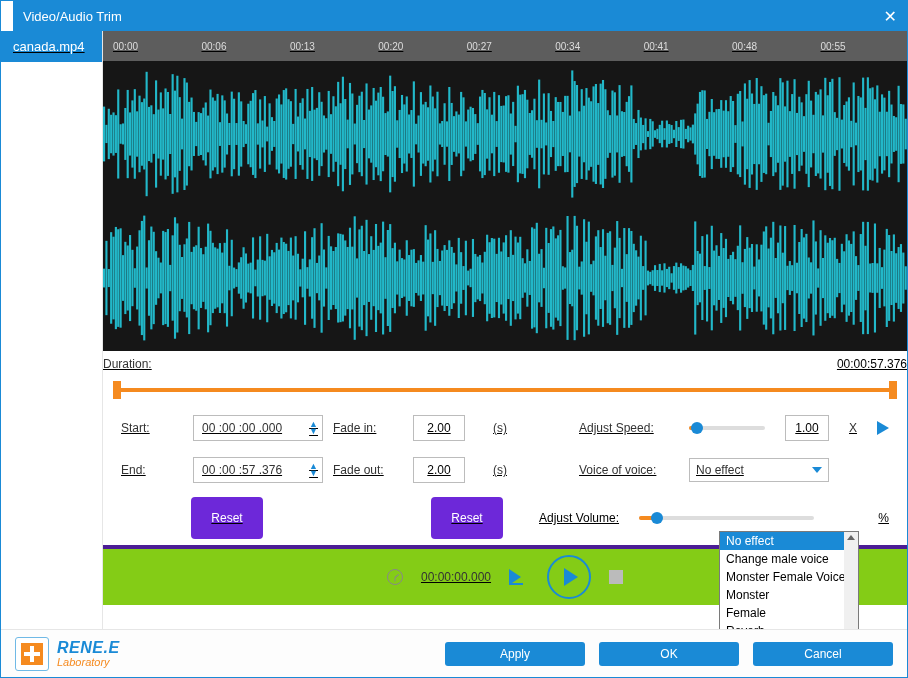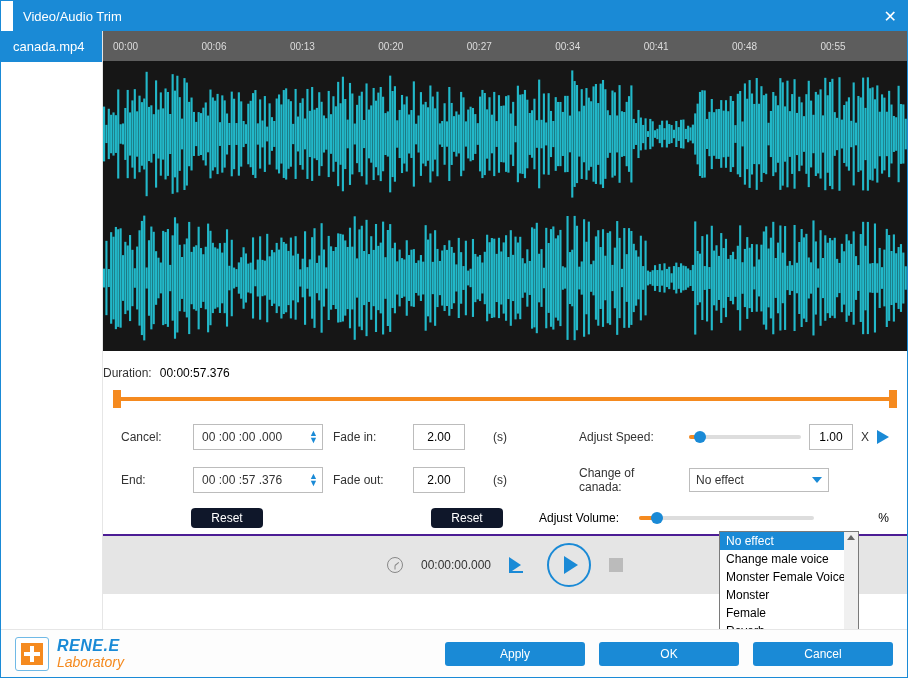--- a/index.html
+++ b/index.html
@@ -1,64 +1,64 @@
 <!DOCTYPE html>
 <html><head>
 <meta charset="utf-8">
 <style>
 * { box-sizing: border-box; margin: 0; padding: 0; font-family: "Segoe UI", Tahoma, sans-serif; }
 body { background: #fff; }
 .window { width: 908px; height: 678px; border: 1px solid #1a8ad6; display: flex; flex-direction: column; background: #fff; }
 .titlebar { height: 30px; background: #1a8ad6; color: #fff; display: flex; align-items: center; padding: 0 10px; font-size: 13px; position: relative; margin-left: 12px; }
 .titlebar .close { position: absolute; right: 10px; font-size: 16px; cursor: pointer; }
 
-.body { flex: 1; display: flex; overflow: hidden; position:relative; }
+.body { flex: 1; display: flex; overflow: hidden; position:relative;text-decoration:underline; }
 
 .sidebar { width: 215px; background: #fff; border-right: 1px solid #e6e6e6; }
 .sidebar .fileitem { background: #1a8ad6; color: #fff; font-size: 13px; padding: 8px 12px; }
 
 .main { flex: 1; display: flex; flex-direction: column; }
 
 .timeline-ruler { height: 30px; background: #5d5d5d; color: #ddd; font-size: 10px; display: flex; align-items: center; padding: 0 10px; gap: 12px; position: relative; }
 .timeline-ruler span { flex: 1; text-align: left; }
 
 .waveform-area { background: #161616; height: 290px; display:flex; flex-direction:column; gap:6px; padding:4px 0; }
 .wave-channel { flex:1; position:relative; overflow:hidden; }
 .wave-channel svg { width:100%; height:100%; display:block; }
 
-.duration-row { height: 26px; display: flex; align-items: center; justify-content: flex-start; font-size: 12px; background:#fff;margin-top:9px; }
+.duration-row { height: 26px; display: flex; align-items: center; justify-content: space-between; font-size: 12px; background:#fff; }
 .duration-row .lbl { margin-right: 8px; color:#333; }
 
 .trim-bar { height: 18px; position: relative; margin: 4px 10px 10px 10px; }
 .trim-track { position:absolute; left:0; right:0; top:7px; height:4px; background:#f58a1f; }
 .trim-handle { position:absolute; top:0; width:8px; height:18px; background:#f58a1f; cursor:ew-resize; }
 .trim-handle.left { left:0; }
 .trim-handle.right { right:0; }
 
 .controls-grid { padding: 6px 18px 0 18px; display: grid; grid-template-columns: 62px 130px 70px 70px 30px 36px 100px 200px; row-gap: 16px; column-gap: 10px; font-size: 12px; align-items: center; color:#333; }
 .lblcell { font-size:12px; }
 .spinbox { border:1px solid #bcbcbc; height:26px; display:flex; align-items:center; justify-content:space-between; padding:0 4px 0 8px; font-size:12px; background:#fff; }
 .spinbox .arrows { display:flex; flex-direction:column; line-height:7px; color:#1a8ad6; font-size:9px; }
 .numbox { border:1px solid #bcbcbc; height:26px; width:52px; text-align:center; font-size:12px; background:#fff; }
-.slider-wrap { display:flex; align-items:center; gap:8px; }
+.slider-wrap { display:flex; align-items:center; gap:20px; }
 .slider { flex:1; height:4px; background:#ddd; position:relative; border-radius:2px; }
 .slider .fill { position:absolute; left:0; top:0; bottom:0; background:#f58a1f; border-radius:2px; }
 .slider .thumb { position:absolute; top:50%; width:12px; height:12px; border-radius:50%; background:#1a8ad6; transform:translate(-50%,-50%); }
 .dropdown { border:1px solid #bcbcbc; height:24px; font-size:12px; display:flex; align-items:center; justify-content:space-between; padding:0 6px; background:#fff; cursor:pointer; width:140px; }
 .dropdown .dd-arrow svg { display:block; }
 
-.reset-btn { background:#0f172a; color:#fff; border:none; border-radius:4px; width:72px; height:20px; font-size:12px; cursor:pointer; }
+.reset-btn { background:#6d28d9; color:#fff; border:none; border-radius:4px; width:72px; height:42px; font-size:12px; cursor:pointer; }
 
 .reset-row { display:flex; padding: 14px 18px 6px 18px; font-size:12px; align-items:center; }
 .reset-row .spacer-a { width: 70px; }
 .reset-row .spacer-b { width: 168px; }
 .reset-row .spacer-c { width: 36px; }
 .reset-row .vol-lbl { width:100px; }
 
-.transport { border-top:2px solid #4c1d95; height:60px; display:flex; align-items:center; justify-content:center; gap:18px; background:#e5e5e5; }
+.transport { border-top:4px solid #4c1d95; height:60px; display:flex; align-items:center; justify-content:center; gap:18px; background:#84cc16; }
 .clock-icon { width:16px; height:16px; border:1.3px solid #888; border-radius:50%; position:relative; }
 .clock-icon::before { content:""; position:absolute; left:50%; top:50%; width:5px; height:1px; background:#888; transform-origin:left; transform:rotate(-40deg);}
 .clock-icon::after { content:""; position:absolute; left:50%; top:50%; width:4px; height:1px; background:#888; transform-origin:left; transform:rotate(90deg);}
 .transport .time { font-size:12px; color:#333; }
 .goto-end { color:#1a8ad6; cursor:pointer; }
 .play-big { width:44px; height:44px; border:2px solid #1a8ad6; border-radius:50%; display:flex; align-items:center; justify-content:center; cursor:pointer; }
 .play-big .tri { width:0; height:0; border-left:14px solid #1a8ad6; border-top:9px solid transparent; border-bottom:9px solid transparent; margin-left:3px; }
 .stop { width:14px; height:14px; background:#bbb; cursor:pointer; }
 
 .dropdown-list { position:absolute; right:48px; top:500px; width:140px; background:#fff; border:1px solid #7a7a7a; font-size:12px; z-index:50; }
@@ -71,21 +71,21 @@
 
 .footer { height:48px; border-top:1px solid #e6e6e6; display:flex; align-items:center; padding:0 14px; gap:14px; background:#fdfdfd; }
 .footer .brand { display:flex; align-items:center; gap:8px;justify-content:space-between; }
 .brand-icon { width:34px; height:34px; background:#fff; border:1px solid #6fb9e6; border-radius:3px; display:flex; align-items:center; justify-content:center; }
 .brand-icon .plus { width:22px; height:22px; background:#f58a1f; position:relative; }
 .brand-icon .plus::before, .brand-icon .plus::after { content:""; position:absolute; background:#fff; }
 .brand-icon .plus::before { left:9px; top:3px; width:4px; height:16px; }
 .brand-icon .plus::after { top:9px; left:3px; height:4px; width:16px; }
 .brand-text { display:flex; flex-direction:column; line-height:1; }
 .brand-text .l1 { color:#1a8ad6; font-weight:bold; font-style:italic; font-size:16px; letter-spacing:0.5px;}
-.brand-text .l2 { color:#f58a1f; font-style:italic; font-size:14px; margin-top:1px; }
+.brand-text .l2 { color:#f58a1f; font-style:italic; font-size:11px; margin-top:1px; }
 .footer .spacer { flex:1; }
 .footer .fbtn { background:#1a8ad6; color:#ffffff; border:none; border-radius:3px; width:140px; height:24px; font-size:12px; cursor:pointer; }
 .footer .fbtn + .fbtn { }
 
 .tri-small { width:0; height:0; border-left:12px solid #1a8ad6; border-top:7px solid transparent; border-bottom:7px solid transparent; display:inline-block; }
 .goto-end svg { display:block; }
 </style>
 </head>
 <body>
 
@@ -819,21 +819,21 @@
       </div>
 
       <div class="trim-bar">
         <div class="trim-track"></div>
         <div class="trim-handle left"></div>
         <div class="trim-handle right"></div>
       </div>
 
       <div class="controls-grid">
 
-        <div class="lblcell">Cancel:</div>
+        <div class="lblcell">Start:</div>
         <div class="spinbox">
           <span>00 :00 :00 .000</span>
           <span class="arrows">▲<br>▼</span>
         </div>
         <div class="lblcell">Fade in:</div>
         <input class="numbox" value="2.00" style="">
         <div class="lblcell">(s)</div>
         <div></div>
         <div class="lblcell">Adjust Speed:</div>
         <div class="slider-wrap">
@@ -848,21 +848,21 @@
 
         <div class="lblcell">End:</div>
         <div class="spinbox">
           <span>00 :00 :57 .376</span>
           <span class="arrows">▲<br>▼</span>
         </div>
         <div class="lblcell">Fade out:</div>
         <input class="numbox" value="2.00" style="">
         <div class="lblcell">(s)</div>
         <div></div>
-        <div class="lblcell">Change of canada:</div>
+        <div class="lblcell">Voice of voice:</div>
         <div>
           <div class="dropdown">
             <span>No effect</span>
             <span class="dd-arrow">
                 <svg width="10" height="6">
                   <polygon points="0,0 10,0 5,6" fill="#1a8ad6"></polygon>
                 </svg>
               </span>
           </div>
         </div>

